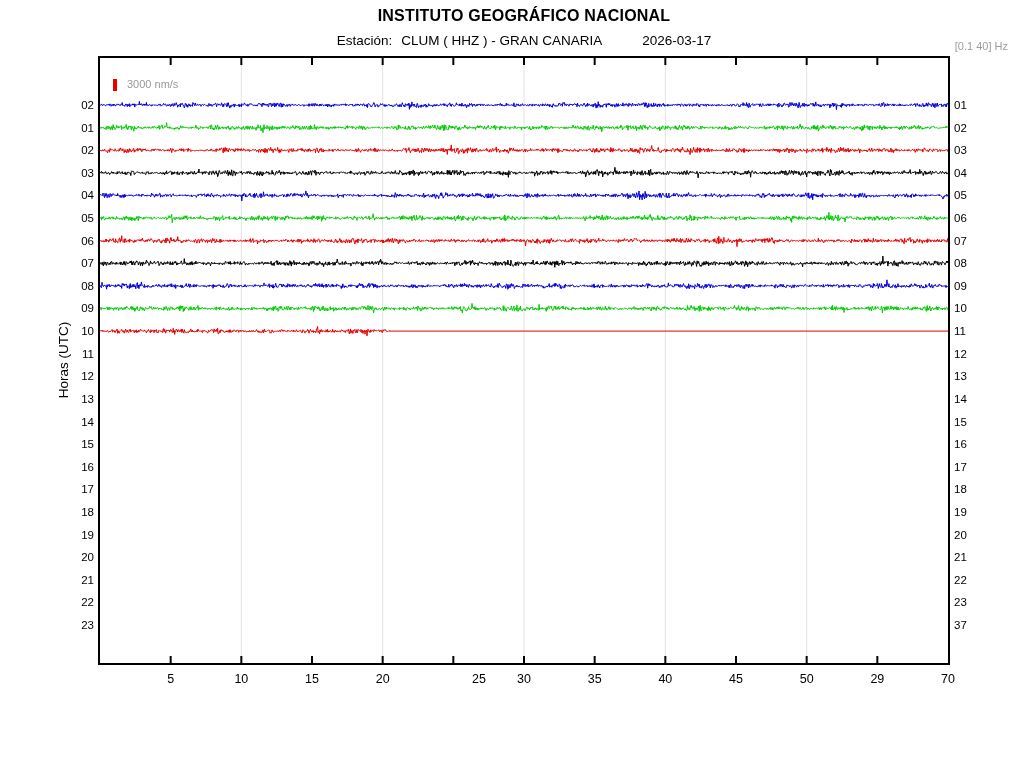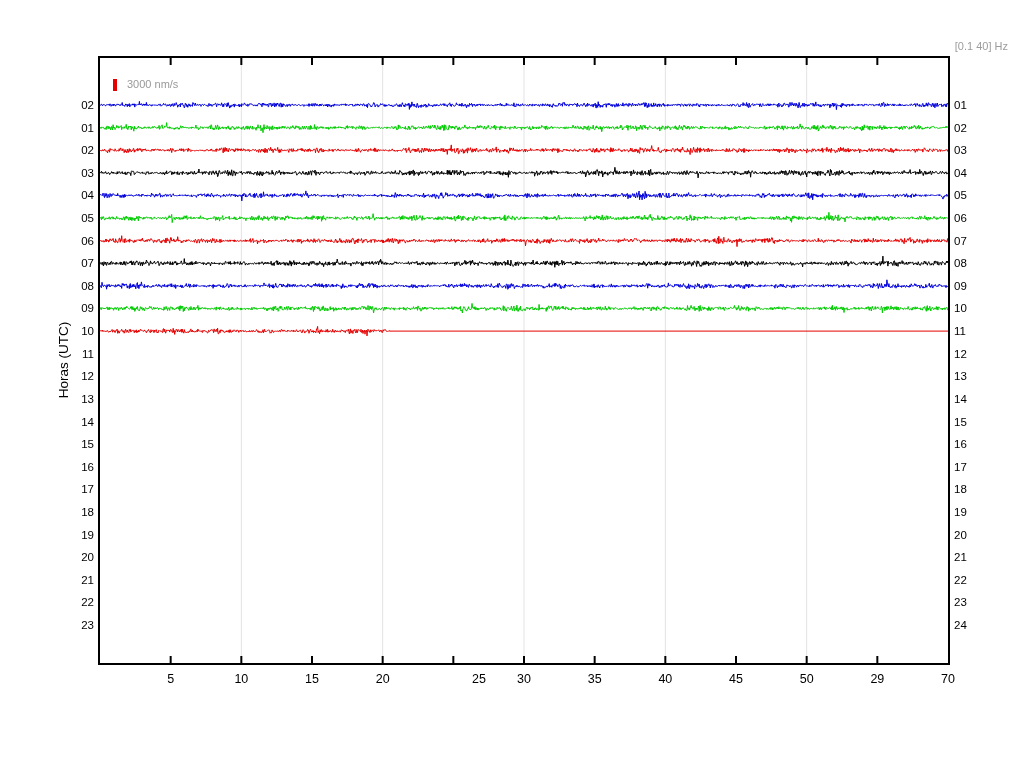--- a/index.html
+++ b/index.html
@@ -19,20 +19,24 @@
   .hourR{position:absolute;left:954px;width:36px;text-align:left;font-size:11.5px;line-height:14px;}
   .xtick{position:absolute;width:40px;margin-left:-20px;text-align:center;top:672px;font-size:12.5px;}
   .xlabel{position:absolute;left:100px;top:697px;width:848px;text-align:center;font-size:13.5px;}
   .ylabel{position:absolute;left:63px;top:360px;transform:translate(-50%,-50%) rotate(-90deg);
           white-space:nowrap;font-size:13.5px;}
 </style>
 </head>
 <body>
 
 <div id="chart">
+  <div class="title">INSTITUTO GEOGRÁFICO NACIONAL</div>
+  <div class="subtitle">
+    <span>Estación:</span><span class="station">CLUM ( HHZ ) - GRAN CANARIA</span><span class="date">2026-03-17</span>
+  </div>
   <div class="filter">[0.1 40] Hz</div>
 
   <div class="legend-marker" style="background: rgb(230, 0, 0);"></div>
   <div class="legend-label">3000 nm/s</div>
 
   <div class="ylabel">Horas (UTC)</div>
 
   <div class="plotbox">
     <svg id="plot-svg" width="848" height="605" viewBox="0 0 848 605">
         <line x1="141.33333333333331" y1="0" x2="141.33333333333331" y2="605" stroke="#e3e3e3" stroke-width="1"></line>
@@ -119,21 +123,21 @@
       <div class="hourR" style="top: 391.93px;">14</div>
       <div class="hourR" style="top: 414.54px;">15</div>
       <div class="hourR" style="top: 437.15px;">16</div>
       <div class="hourR" style="top: 459.76px;">17</div>
       <div class="hourR" style="top: 482.37px;">18</div>
       <div class="hourR" style="top: 504.98px;">19</div>
       <div class="hourR" style="top: 527.59px;">20</div>
       <div class="hourR" style="top: 550.2px;">21</div>
       <div class="hourR" style="top: 572.81px;">22</div>
       <div class="hourR" style="top: 595.42px;">23</div>
-      <div class="hourR" style="top: 618.03px;">24</div>
+      <div class="hourR" style="top: 618.03px;">37</div>
     </div>
   <div id="xticks">
       <div class="xtick" style="left: 170.667px;">5</div>
       <div class="xtick" style="left: 241.333px;">10</div>
       <div class="xtick" style="left: 312px;">15</div>
       <div class="xtick" style="left: 382.667px;">20</div>
       <div class="xtick" style="left: 479px;">25</div>
       <div class="xtick" style="left: 524px;">30</div>
       <div class="xtick" style="left: 594.667px;">35</div>
       <div class="xtick" style="left: 665.333px;">40</div>

